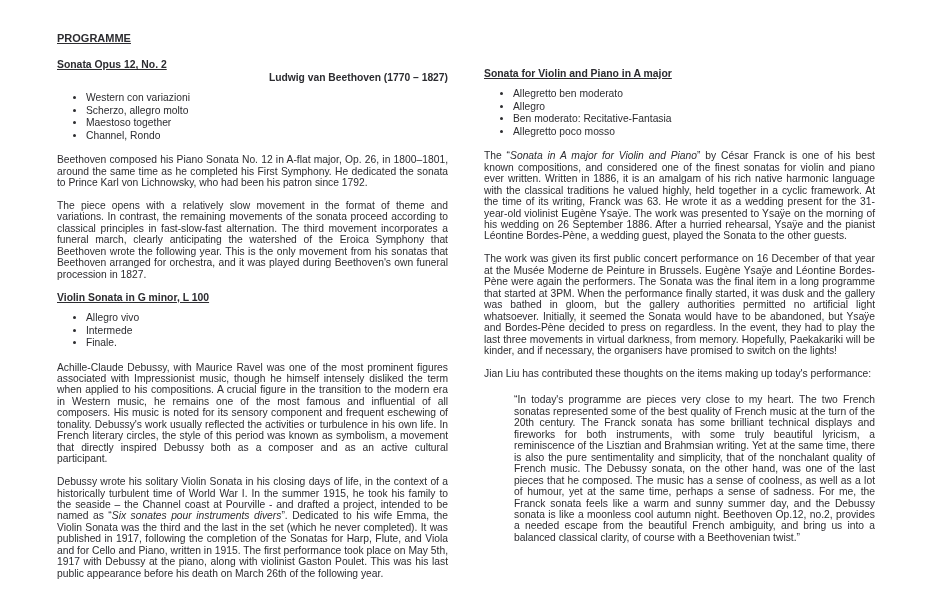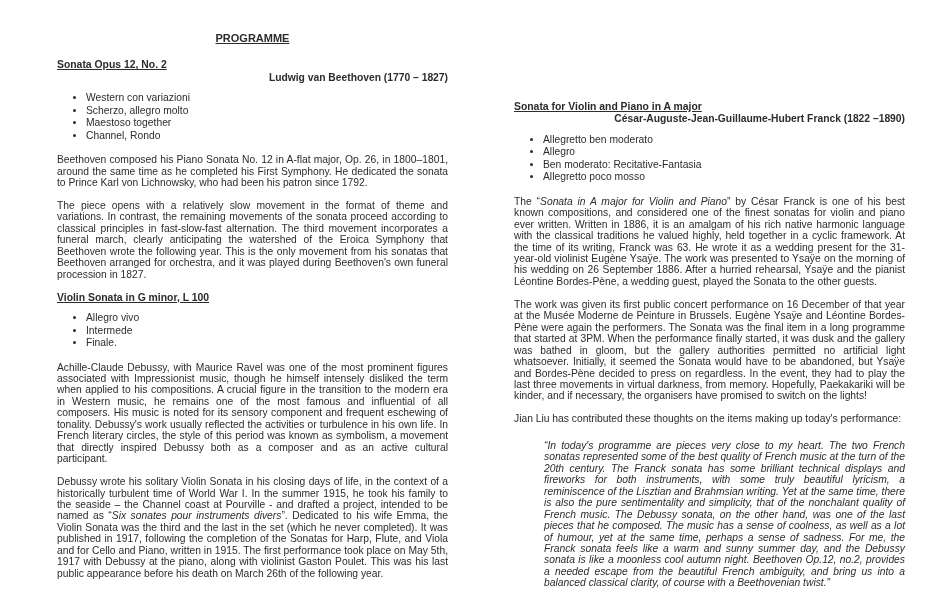--- a/index.html
+++ b/index.html
@@ -17,26 +17,25 @@
     background: #ffffff;
   }
   .col {
     position: absolute;
     top: 0;
     width: 391px;
     font-size: 10.3px;
     line-height: 11.45px;
   }
   .col-left  { left: 57px; }
-  .col-right { left: 514px; padding-top: 101px; }
+  .col-right { left: 484px; padding-top: 68px; }
 
   .doc-title {
     font-size: 11px;
     font-weight: 700;
-    text-align: center;
     text-decoration: underline;
     margin: 33px 0 15px 0;
   }
   .section-heading {
     font-size: 10.4px;
     font-weight: 700;
     text-decoration: underline;
     margin: 0;
   }
   .composer {
@@ -55,21 +54,20 @@
     text-align: justify;
     margin: 0 0 11.5px 0;
   }
   .it { font-style: italic; }
   .contrib {
     margin: 4px 0 0 0;
     text-align: left;
   }
   blockquote.quote {
     margin: 15px 0 0 30px;
-    font-style: italic;
     text-align: justify;
   }
 </style>
 </head>
 <body>
 
 <div class="page">
 
   <div class="col col-left">
 
@@ -98,21 +96,20 @@
       <p class="body-para">Achille-Claude Debussy, with Maurice Ravel was one of the most prominent figures associated with Impressionist music, though he himself intensely disliked the term when applied to his compositions. A crucial figure in the transition to the modern era in Western music, he remains one of the most famous and influential of all composers. His music is noted for its sensory component and frequent eschewing of tonality. Debussy's work usually reflected the activities or turbulence in his own life. In French literary circles, the style of this period was known as symbolism, a movement that directly inspired Debussy both as a composer and as an active cultural participant.</p>
       <p class="body-para"><span>Debussy wrote his solitary Violin Sonata in his closing days of life, in the context of a historically turbulent time of World War I. In the summer 1915, he took his family to the seaside – the Channel coast at Pourville - and drafted a project, intended to be named as “</span><span class="it">Six sonates pour instruments divers</span><span>”. Dedicated to his wife Emma, the Violin Sonata was the third and the last in the set (which he never completed). It was published in 1917, following the completion of the Sonatas for Harp, Flute, and Viola and for Cello and Piano, written in 1915. The first performance took place on May 5th, 1917 with Debussy at the piano, along with violinist Gaston Poulet. This was his last public appearance before his death on March 26th of the following year.</span></p>
     </section>
 
   </div>
 
   <div class="col col-right">
 
     <section>
       <h2 class="section-heading">Sonata for Violin and Piano in A major</h2>
-      <div class="composer">César-Auguste-Jean-Guillaume-Hubert Franck (1822 –1890)</div>
       <ul class="movements">
         <li>Allegretto ben moderato</li>
         <li>Allegro</li>
         <li>Ben moderato: Recitative-Fantasia</li>
         <li>Allegretto poco mosso</li>
       </ul>
       <p class="body-para"><span>The “</span><span class="it">Sonata in A major for Violin and Piano</span><span>” by César Franck is one of his best known compositions, and considered one of the finest sonatas for violin and piano ever written. Written in 1886, it is an amalgam of his rich native harmonic language with the classical traditions he valued highly, held together in a cyclic framework. At the time of its writing, Franck was 63. He wrote it as a wedding present for the 31-year-old violinist Eugène Ysaÿe.  The work was presented to Ysaÿe on the morning of his wedding on 26 September 1886. After a hurried rehearsal, Ysaÿe and the pianist Léontine Bordes-Pène, a wedding guest, played the Sonata to the other guests.</span></p>
       <p class="body-para">The work was given its first public concert performance on 16 December of that year at the Musée Moderne de Peinture in Brussels. Eugène Ysaÿe and Léontine Bordes-Pène were again the performers. The Sonata was the final item in a long programme that started at 3PM. When the performance finally started, it was dusk and the gallery was bathed in gloom, but the gallery authorities permitted no artificial light whatsoever. Initially, it seemed the Sonata would have to be abandoned, but Ysaÿe and Bordes-Pène decided to press on regardless. In the event, they had to play the last three movements in virtual darkness, from memory. Hopefully, Paekakariki will be kinder, and if necessary, the organisers have promised to switch on the lights!</p>
     </section>
 

